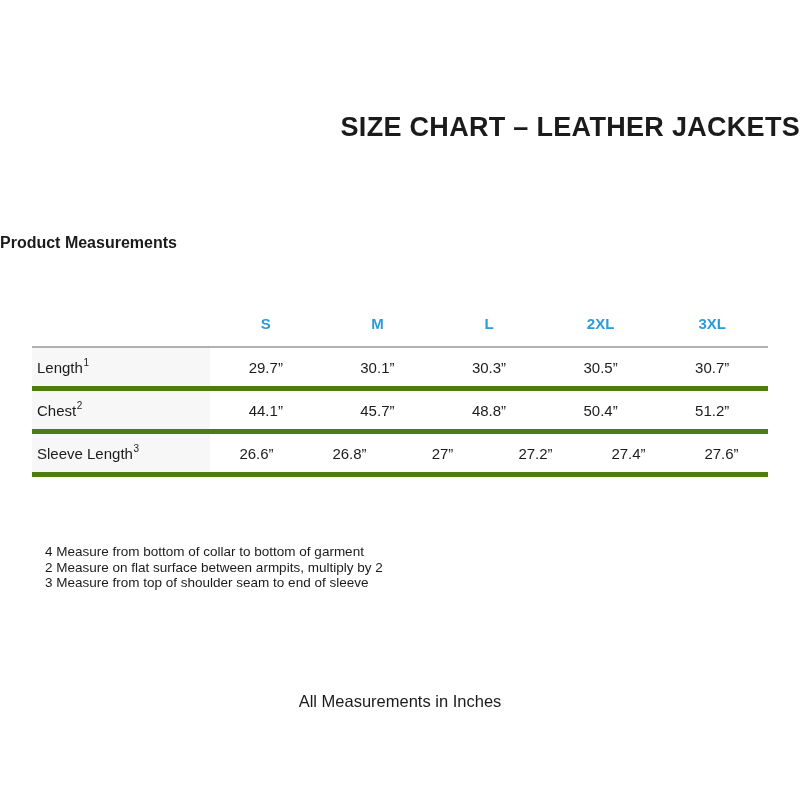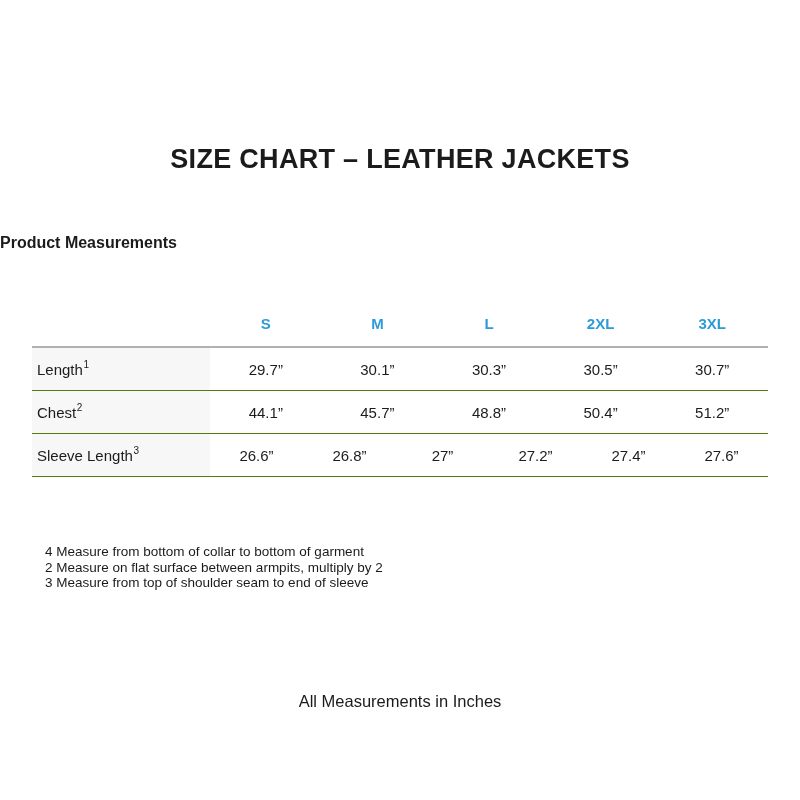--- a/index.html
+++ b/index.html
@@ -33,48 +33,47 @@
     vertical-align: top;
     position: relative;
     top: -3px;
     margin-right: -3px;
   }
   .page-title {
     position: absolute;
     top: 112px;
     left: 0;
     width: 100%;
-    text-align: center;
+    text-align: right;
     font-size: 27px;
     font-weight: 600;
     letter-spacing: 0.3px;
     color: #1b1b1b;
     white-space: nowrap;
-    margin-top: 32px;
   }
   .subtitle {
     position: absolute;
     top: 234px;
     left: 0;
     width: 100%;
     font-size: 16px;
     font-weight: 600;
     color: #1b1b1b;
   }
   .size-table {
     position: absolute;
     left: 32px;
     top: 300px;
     width: 736px;
   }
   .t-row {
     display: flex;
     align-items: stretch;
     height: 43px;
-    border-bottom: 1px solid #4d7c0f;
+    border-bottom: 5px solid #4d7c0f;
   }
   .t-row.header-row {
     height: 48px;
     border-bottom: 2px solid #b1b1b1;
   }
   .cell-label {
     width: 178px;
     display: flex;
     align-items: center;
     background: #f7f7f7;

